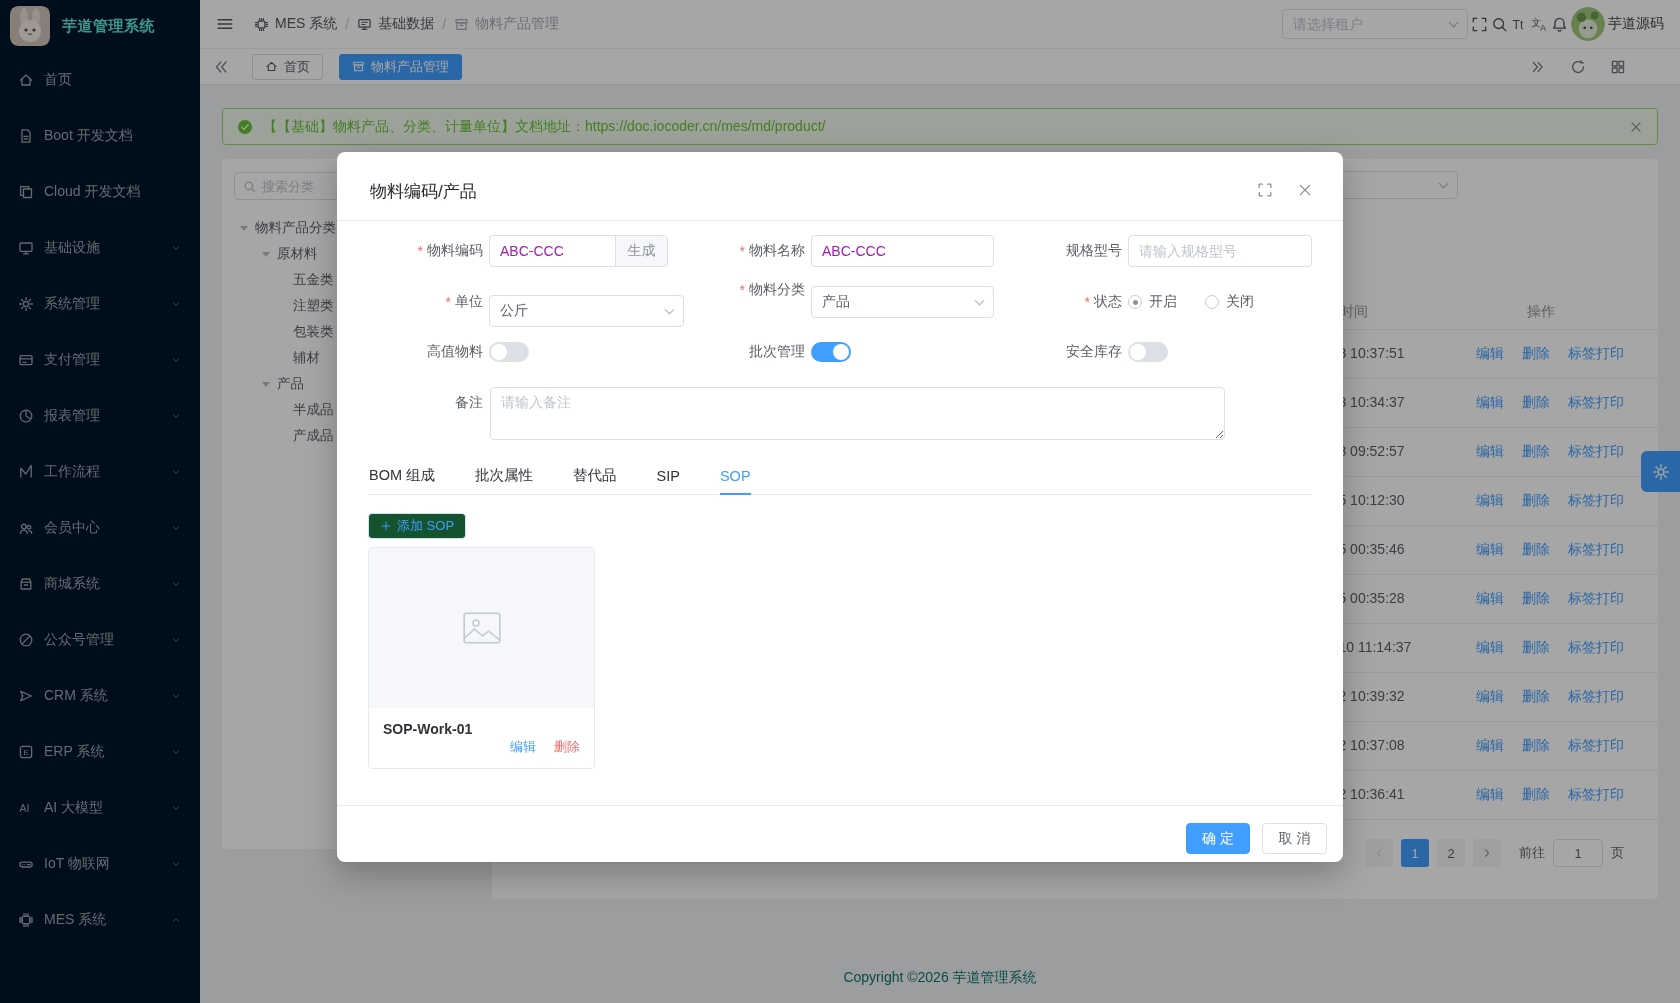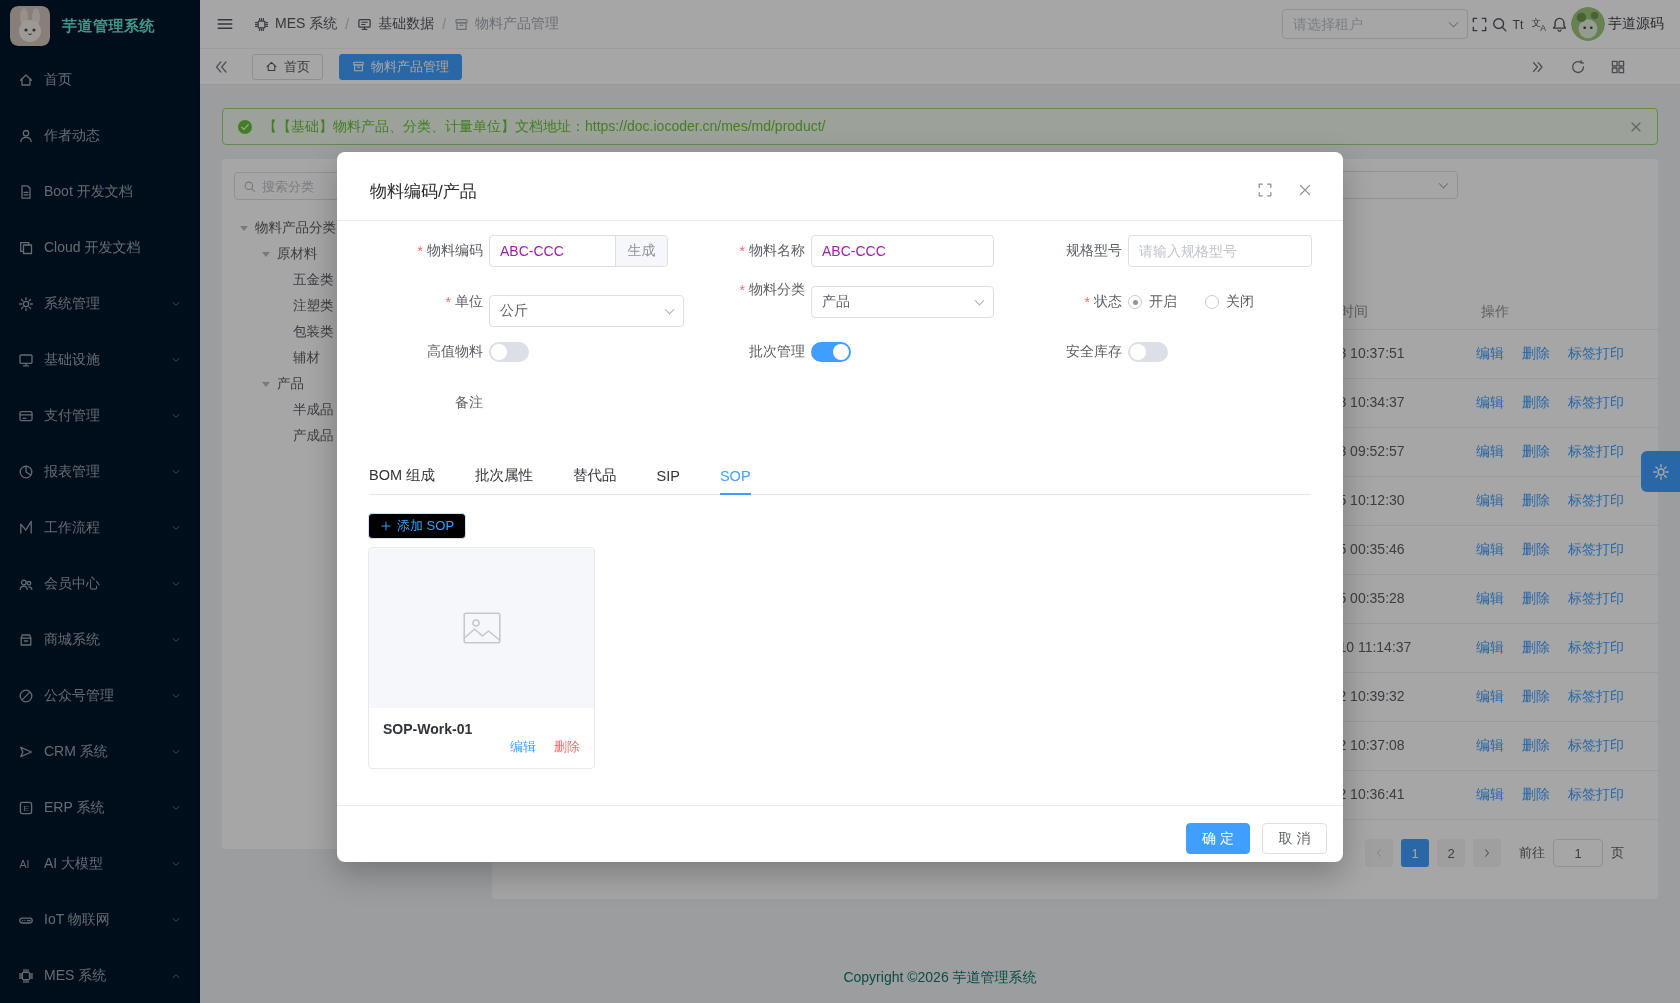--- a/index.html
+++ b/index.html
@@ -57,21 +57,21 @@
 .tree-search .icon{width:13px;height:13px;color:#b3b7bf}
 .tree-search input{border:none;outline:none;flex:1;min-width:0;font:inherit;font-size:13px;color:#606266}
 .tree-search input::placeholder{color:#bcc0c8}
 .tree{position:absolute;left:0;top:56px;right:0}
 .tree-node{display:flex;align-items:center;height:26px;font-size:13.5px;color:#5a5e66;cursor:pointer;white-space:nowrap}
 .tree-caret{width:0;height:0;border-left:4.5px solid transparent;border-right:4.5px solid transparent;border-top:5.5px solid #b6bac2;margin-right:7px}
 .table-panel{left:292px;top:74px;width:1166px;height:740px}
 .ghost-select{position:absolute;left:833px;top:12px;width:133px;height:28px;border:1px solid #dcdfe6;border-radius:4px;background:#fff;cursor:pointer}
 .thead{position:absolute;left:0;top:136px;right:0;height:35px;border-bottom:1px solid #ebeef5;color:#909399}
 .th-time{position:absolute;left:834px;top:8px;white-space:nowrap}
-.th-ops{position:absolute;left:989px;top:8px;width:120px;text-align:left}
+.th-ops{position:absolute;left:989px;top:8px;width:120px;text-align:center}
 .trow{position:absolute;left:0;right:0;height:49px;border-bottom:1px solid #ebeef5}
 .trow .time{position:absolute;left:834px;top:15px;color:#5c6066;white-space:nowrap}
 .trow .ops{position:absolute;left:984px;top:15px;display:flex;gap:18px}
 .op-link{color:#409eff;cursor:pointer;white-space:nowrap}
 .pagination{position:absolute;left:873px;top:680px;display:flex;align-items:center;gap:8px;font-size:13px;color:#606266}
 .pg-btn{min-width:28px;height:28px;background:#f4f4f5;border-radius:3px;display:flex;align-items:center;justify-content:center;cursor:pointer;color:#606266;padding:0 4px}
 .pg-btn .icon{width:12px;height:12px}
 .pg-btn.disabled{color:#c0c4cc;cursor:default}
 .pg-btn.active{background:#409eff;color:#fff}
 .pg-goto{margin-left:10px;white-space:nowrap}
@@ -103,21 +103,21 @@
 .switch{position:absolute;width:40px;height:20px;border-radius:10px;background:#dcdfe6;cursor:pointer}
 .switch::after{content:"";position:absolute;top:2px;left:2px;width:16px;height:16px;border-radius:50%;background:#fff}
 .switch.on{background:#409eff}
 .switch.on::after{left:22px}
 .f-textarea{position:absolute;border:1px solid #dcdfe6;border-radius:4px;padding:6px 10px;font:inherit;color:#4c5058;outline:none;resize:both}
 .f-textarea::placeholder{color:#bfc4cc}
 .m-tabs{position:absolute;left:32px;right:32px;top:305px;height:38px;border-bottom:1px solid #e4e7ed;display:flex;gap:40px;align-items:center}
 .m-tab{position:relative;height:100%;display:flex;align-items:center;font-size:14.5px;font-weight:500;color:#2f3338;cursor:pointer;white-space:nowrap}
 .m-tab.active{color:#409eff}
 .m-tab.active::after{content:"";position:absolute;left:0;right:0;bottom:-1px;height:2px;background:#409eff}
-.add-sop{position:absolute;left:31px;top:361px;height:26px;padding:0 11px;border:1px solid #cfe4fb;border-radius:4px;display:flex;align-items:center;gap:5px;color:#409eff;font-size:13px;background:#000000;cursor:pointer;font-family:inherit}
+.add-sop{position:absolute;left:31px;top:361px;height:26px;padding:0 11px;border:1px solid #cfe4fb;border-radius:4px;display:flex;align-items:center;gap:5px;color:#409eff;font-size:13px;background:#14532d;cursor:pointer;font-family:inherit}
 .add-sop .icon{width:12px;height:12px}
 .sop-card{position:absolute;left:31px;top:395px;width:227px;height:222px;border:1px solid #e6e9ef;border-radius:4px;background:#fff}
 .sop-img{height:160px;background:#f6f7fa;border-radius:4px 4px 0 0;display:flex;align-items:center;justify-content:center;color:#c4c8d0}
 .sop-img .icon{width:38px;height:32px}
 .sop-img .icon svg{stroke-width:1.6}
 .sop-title{padding:13px 14px 0;font-weight:600;color:#2f3338;white-space:nowrap}
 .sop-links{position:absolute;right:14px;bottom:12px;display:flex;gap:18px;font-size:13px}
 .link-edit{color:#409eff;cursor:pointer}
 .link-del{color:#f56c6c;cursor:pointer}
 .modal-footer{position:absolute;left:0;right:0;top:653px;bottom:0;border-top:1px solid #e8eaef}
@@ -149,66 +149,57 @@
             <svg viewBox="0 0 16 16">
               <path d="M2.5 8.2 8 3l5.5 5.2"></path>
               <path d="M4 7.2V13h8V7.2"></path>
             </svg>
           </span>
           <span class="mi-label">首页</span>
         </div>
         <div class="menu-item">
           <span class="icon mi-icon">
             <svg viewBox="0 0 16 16">
-              <circle cx="8" cy="5.2" r="2.7"></circle>
-              <path d="M2.8 13.6c.4-2.9 2.6-4.3 5.2-4.3s4.8 1.4 5.2 4.3"></path>
-            </svg>
-          </span>
-          <span class="mi-label">作者动态</span>
-        </div>
-        <div class="menu-item">
-          <span class="icon mi-icon">
-            <svg viewBox="0 0 16 16">
               <path d="M4 1.8h5.5L12 4.3v9.9H4z"></path>
               <path d="M6 8.3h4M6 10.8h4"></path>
             </svg>
           </span>
           <span class="mi-label">Boot 开发文档</span>
         </div>
         <div class="menu-item">
           <span class="icon mi-icon">
             <svg viewBox="0 0 16 16">
               <path d="M5.5 5h8v8.5h-8z"></path>
               <path d="M10.8 5V2.7H2.7v8.6H5.5"></path>
             </svg>
           </span>
           <span class="mi-label">Cloud 开发文档</span>
         </div>
         <div class="menu-item">
           <span class="icon mi-icon">
             <svg viewBox="0 0 16 16">
+              <rect x="2" y="3" width="12" height="8.3" rx="1"></rect>
+              <path d="M8 11.5v2.3M5.5 13.8h5"></path>
+            </svg>
+          </span>
+          <span class="mi-label">基础设施</span>
+          <span class="icon mi-arrow">
+            <svg viewBox="0 0 16 16">
+              <path d="M4.2 6.4 8 9.8l3.8-3.4"></path>
+            </svg>
+          </span>
+        </div>
+        <div class="menu-item">
+          <span class="icon mi-icon">
+            <svg viewBox="0 0 16 16">
               <circle cx="8" cy="8" r="2.6"></circle>
               <path d="M8 1.6v2M8 12.4v2M1.6 8h2M12.4 8h2M3.5 3.5l1.4 1.4M11.1 11.1l1.5 1.5M12.5 3.5l-1.4 1.4M4.9 11.1l-1.4 1.5"></path>
             </svg>
           </span>
           <span class="mi-label">系统管理</span>
-          <span class="icon mi-arrow">
-            <svg viewBox="0 0 16 16">
-              <path d="M4.2 6.4 8 9.8l3.8-3.4"></path>
-            </svg>
-          </span>
-        </div>
-        <div class="menu-item">
-          <span class="icon mi-icon">
-            <svg viewBox="0 0 16 16">
-              <rect x="2" y="3" width="12" height="8.3" rx="1"></rect>
-              <path d="M8 11.5v2.3M5.5 13.8h5"></path>
-            </svg>
-          </span>
-          <span class="mi-label">基础设施</span>
           <span class="icon mi-arrow">
             <svg viewBox="0 0 16 16">
               <path d="M4.2 6.4 8 9.8l3.8-3.4"></path>
             </svg>
           </span>
         </div>
         <div class="menu-item">
           <span class="icon mi-icon">
             <svg viewBox="0 0 16 16">
               <rect x="2" y="3.6" width="12" height="9" rx="1.4"></rect>
@@ -747,20 +738,21 @@
     </div>
 
     <div class="f-label" style="left:36px;top:184px;width:110px">高值物料</div>
     <span class="switch" style="left:152px;top:190px"></span>
     <div class="f-label" style="left:358px;top:184px;width:110px">批次管理</div>
     <span class="switch on" style="left:474px;top:190px"></span>
     <div class="f-label" style="left:665px;top:184px;width:120px">安全库存</div>
     <span class="switch" style="left:791px;top:190px"></span>
 
     <div class="f-label" style="left:36px;top:235px;width:110px">备注</div>
+    <textarea class="f-textarea" style="left: 153px; top: 235px; width: 735px; height: 53px;" placeholder="请输入备注"></textarea>
 
     <div class="m-tabs">
         <span class="m-tab">BOM 组成</span>
         <span class="m-tab">批次属性</span>
         <span class="m-tab">替代品</span>
         <span class="m-tab">SIP</span>
         <span class="m-tab active">SOP</span>
       </div>
 
     <button class="add-sop">

